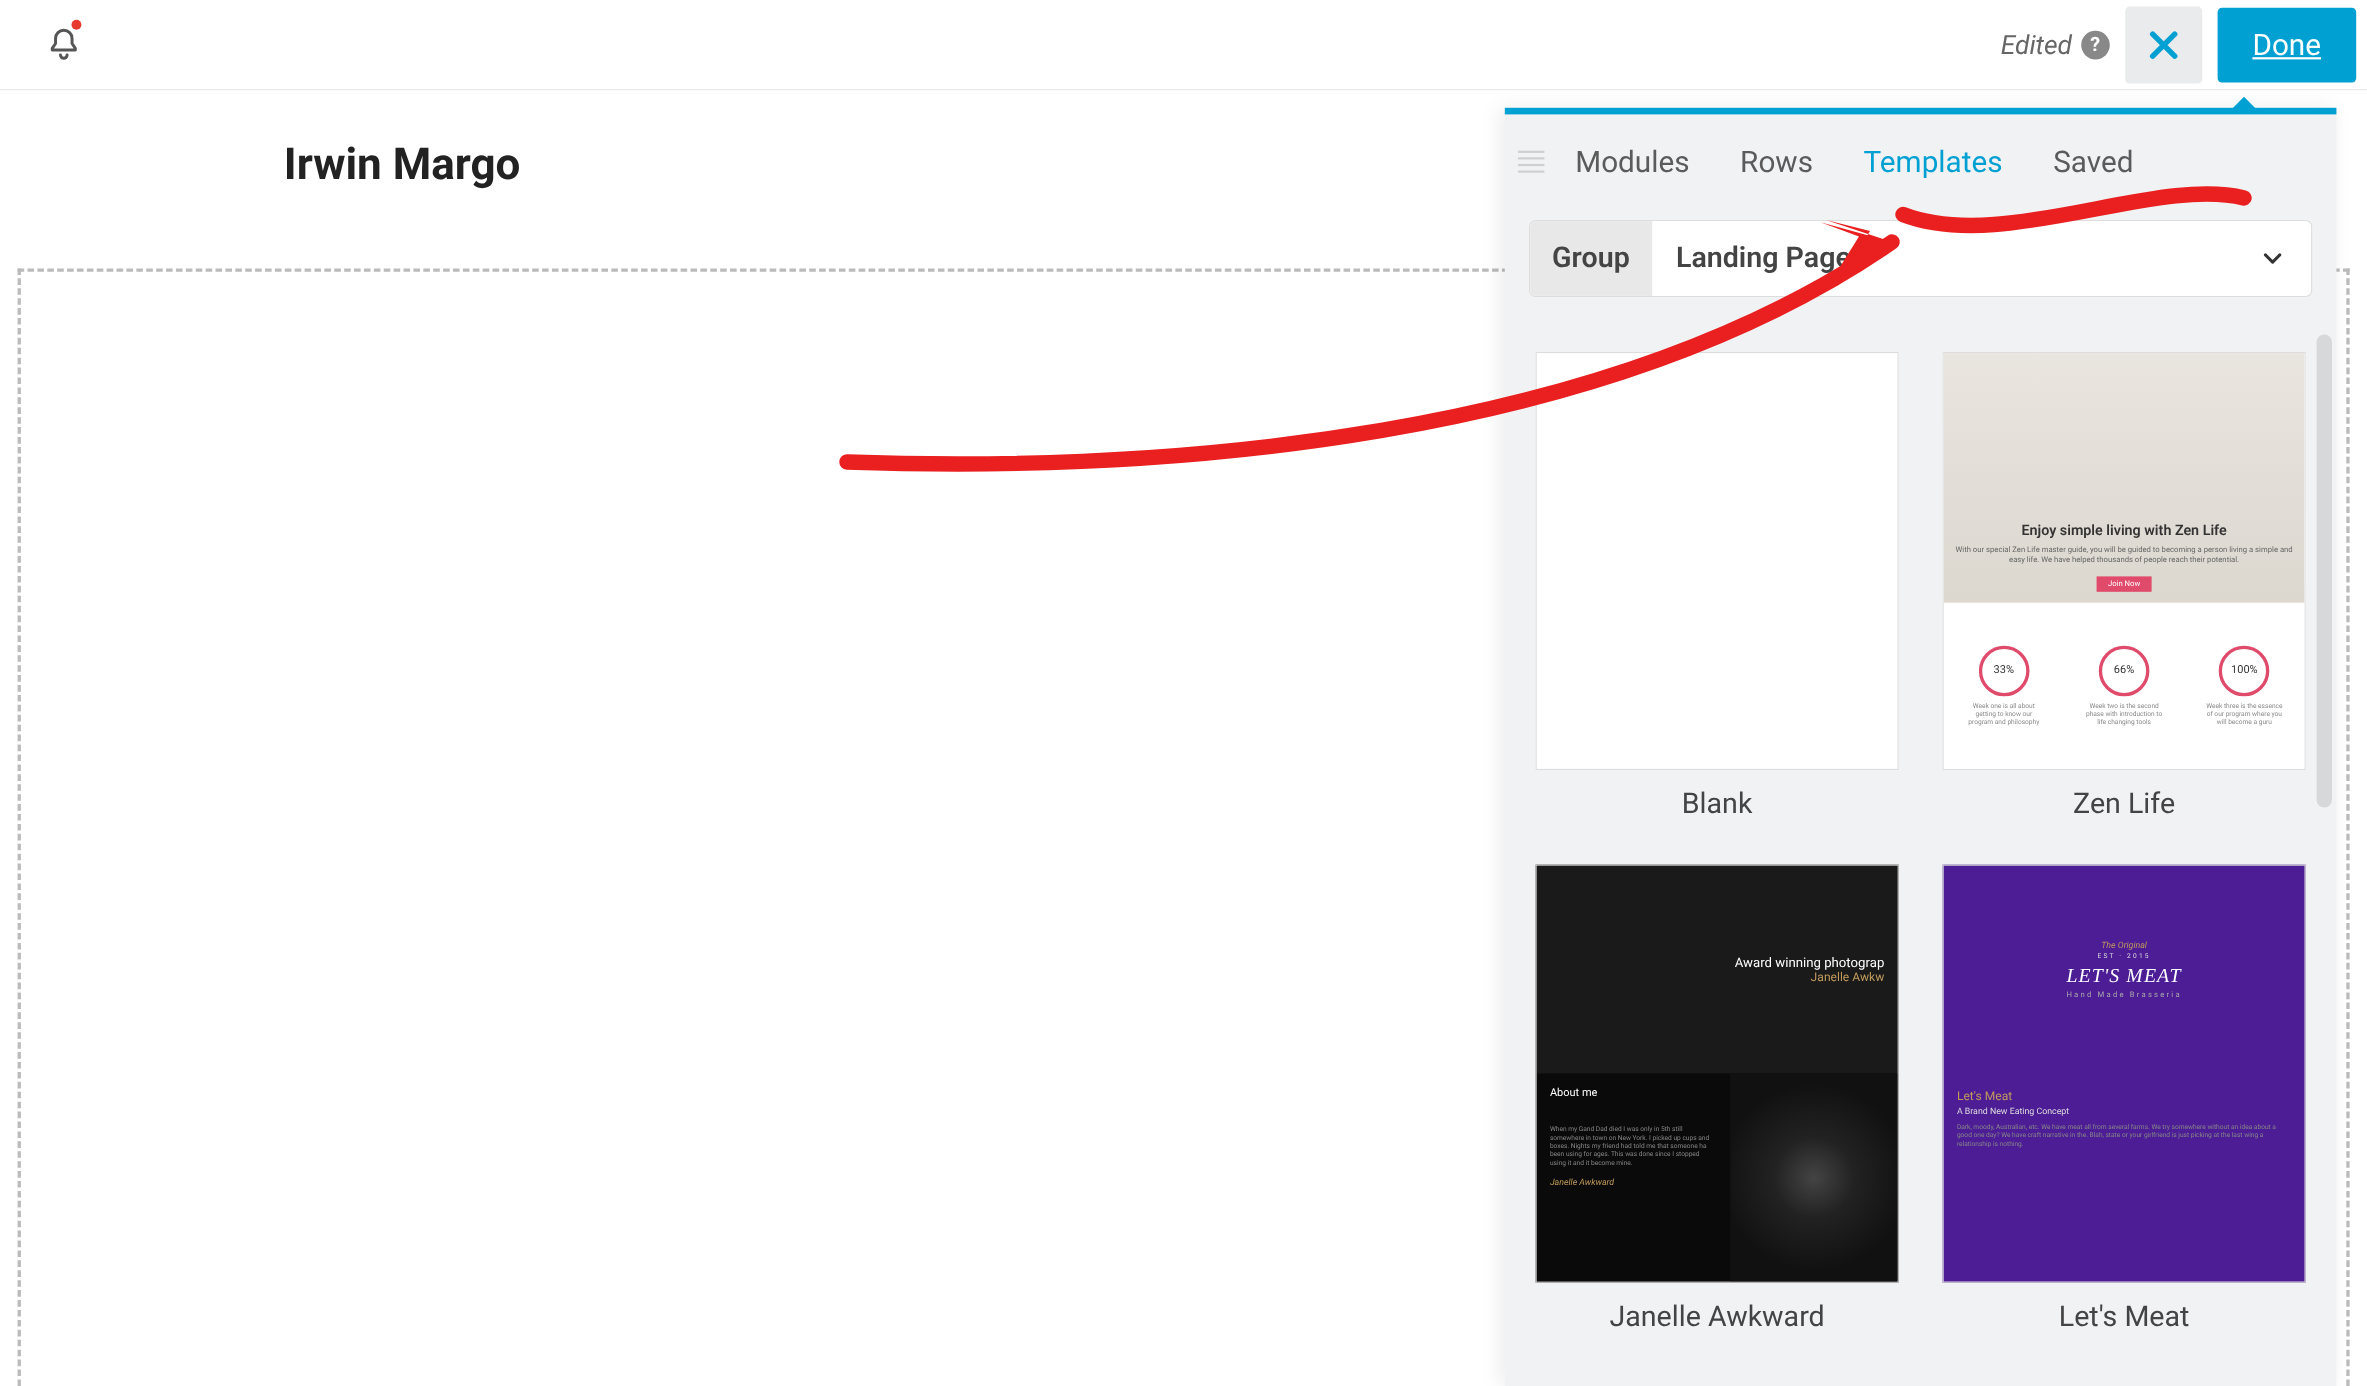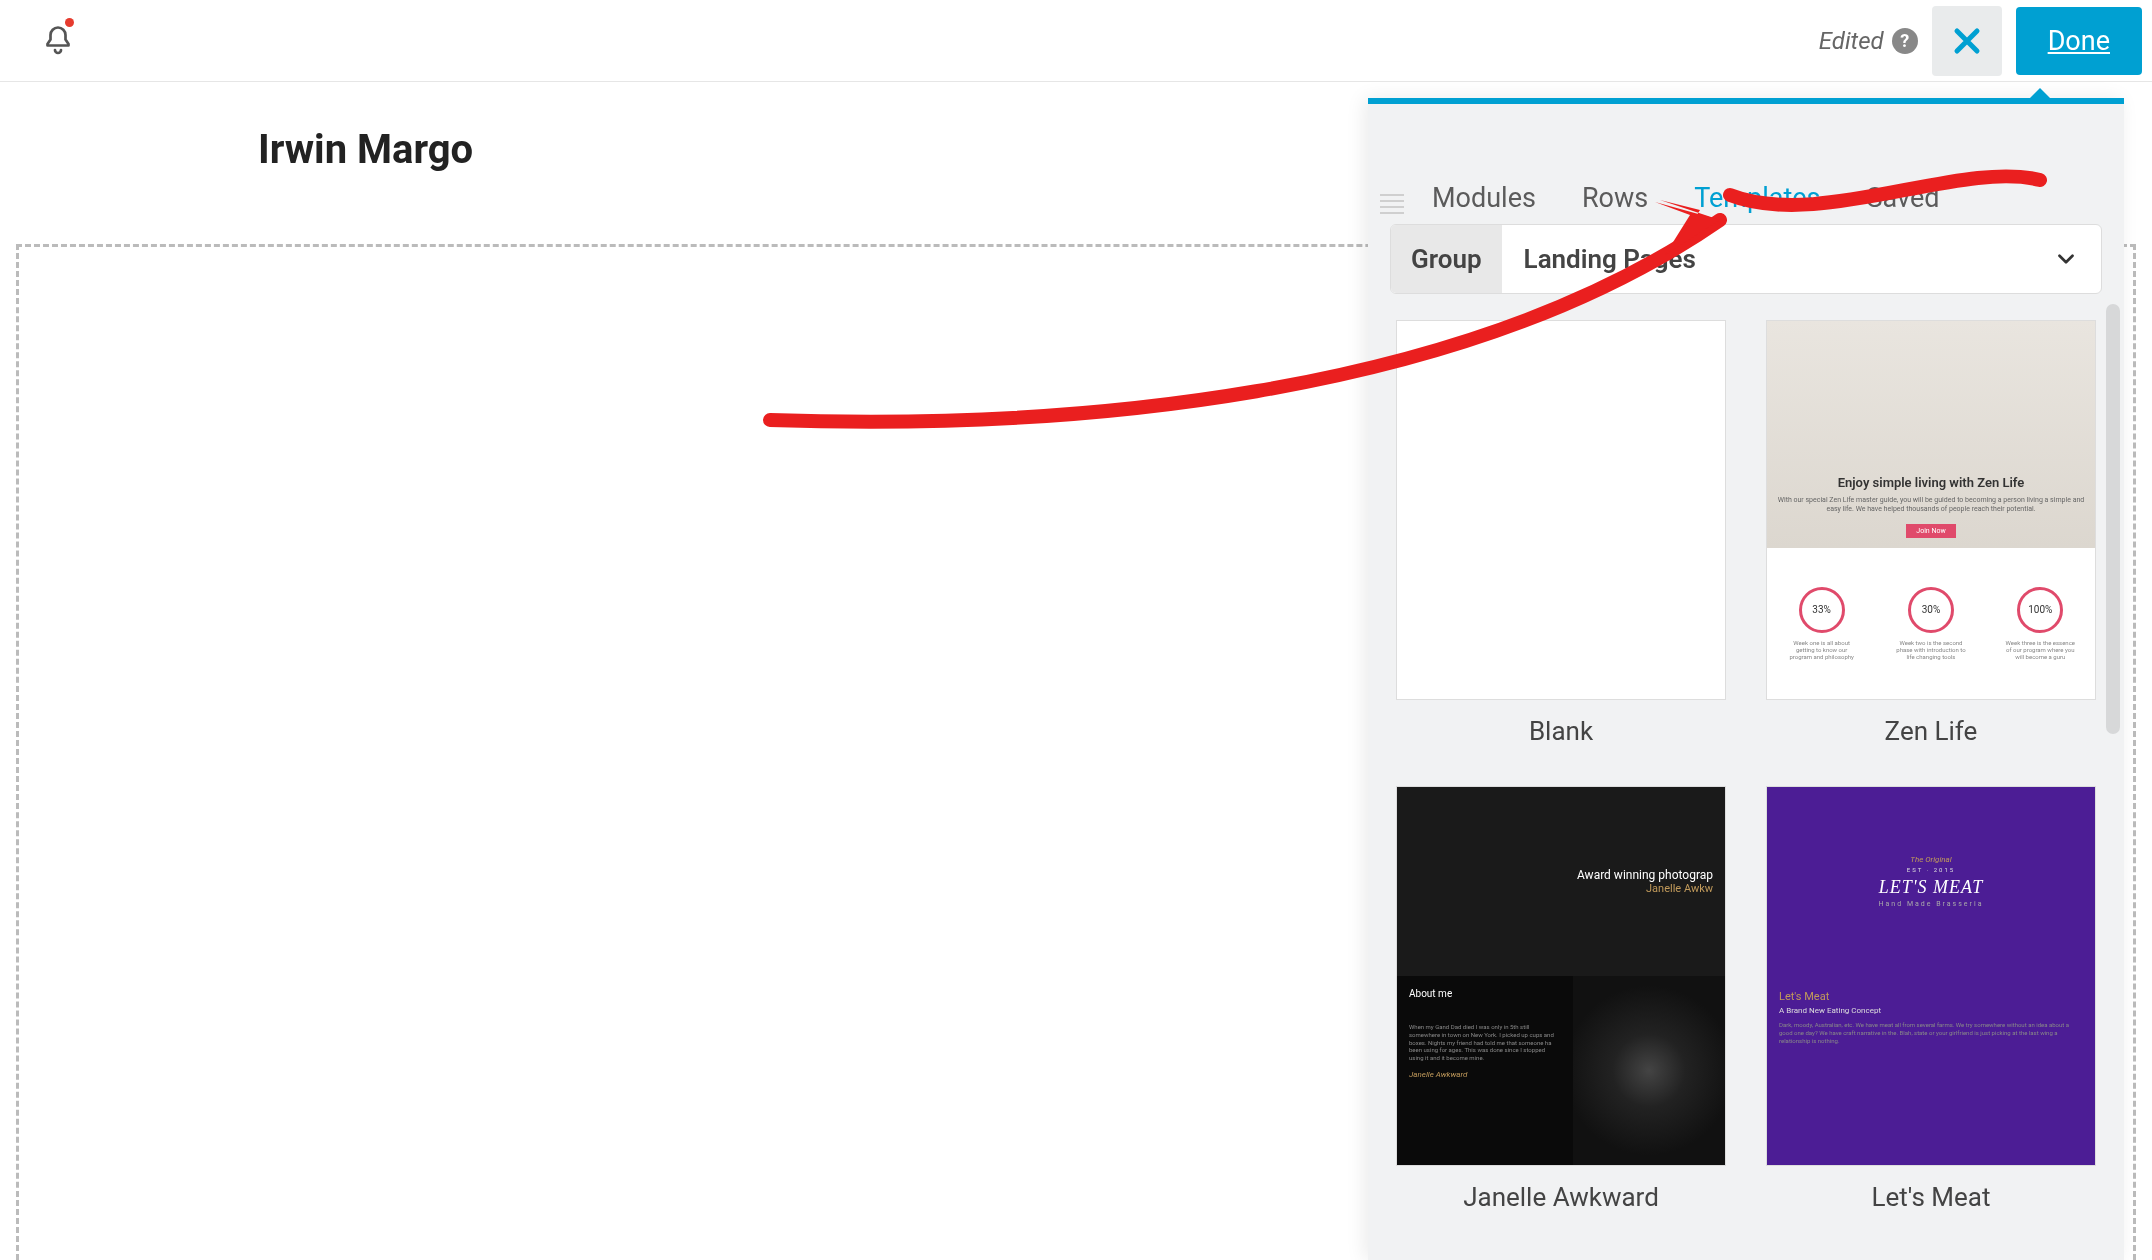--- a/index.html
+++ b/index.html
@@ -152,24 +152,23 @@
   top: -16px;
   right: 70px;
   width: 0;
   height: 0;
   border-left: 14px solid transparent;
   border-right: 14px solid transparent;
   border-bottom: 14px solid #00a0d2;
 }
 .panel-header {
   display: flex;
-  align-items: flex-end;
+  align-items: center;
   height: 86px;
   padding: 0 20px 0 12px;
-  margin-top: 24px;
 }
 .drag-handle {
   width: 24px;
   display: flex;
   flex-direction: column;
   gap: 4px;
   margin-right: 20px;
 }
 .drag-handle div {
   height: 2px;
@@ -376,21 +375,21 @@
             <div class="zen-title">Enjoy simple living with Zen Life</div>
             <div class="zen-sub">With our special Zen Life master guide, you will be guided to becoming a person living a simple and easy life. We have helped thousands of people reach their potential.</div>
             <div class="zen-btn">Join Now</div>
           </div>
           <div class="zen-bottom">
             <div class="zen-col">
                 <div class="zen-circle">33%</div>
                 <div class="zen-text">Week one is all about getting to know our program and philosophy</div>
               </div>
             <div class="zen-col">
-                <div class="zen-circle">30%</div>
+                <div class="zen-circle">66%</div>
                 <div class="zen-text">Week two is the second phase with introduction to life changing tools</div>
               </div>
             <div class="zen-col">
                 <div class="zen-circle">100%</div>
                 <div class="zen-text">Week three is the essence of our program where you will become a guru</div>
               </div>
           </div>
         </div>
         <div class="template-name">Zen Life</div>
       </div>

